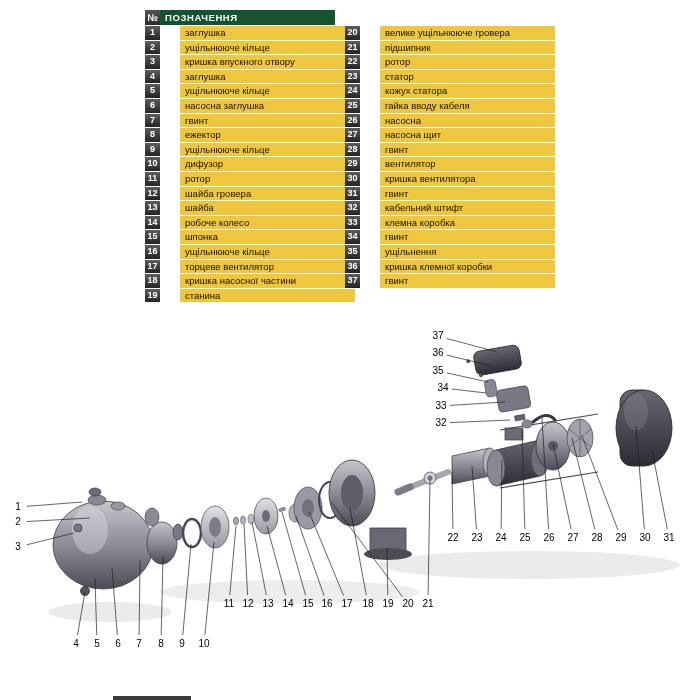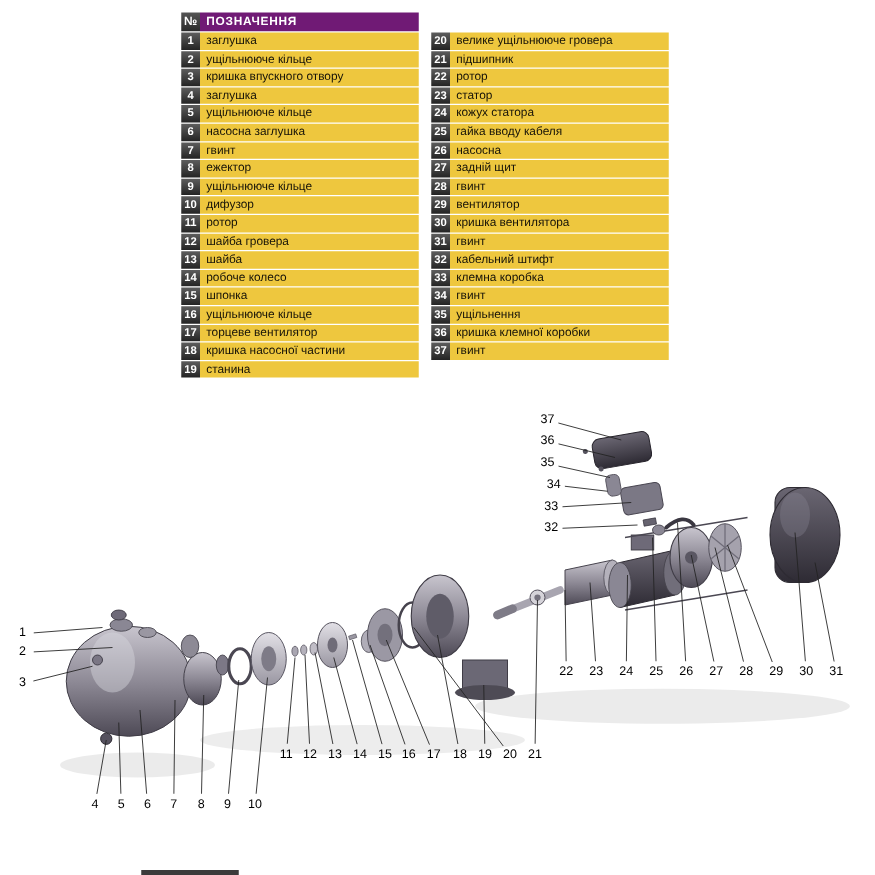--- a/index.html
+++ b/index.html
@@ -13,31 +13,31 @@
   
   .ptable{position:absolute;}
   .ptable.left{left:145px;top:10px;}
   .ptable.right{left:345px;top:26px;}
   .thead{display:flex;height:15px;margin-bottom:1px;}
   .thead .tnum{
     width:15px;background:linear-gradient(#555,#2a2a2a);
     color:#fff;font-size:9.5px;font-weight:bold;text-align:center;line-height:15px;
   }
   .thead .tlab{
-    width:170px;background:#701a75;color:#fff;font-weight:bold;
+    width:170px;background:#14532d;color:#fff;font-weight:bold;
     font-size:9.5px;line-height:15px;padding-left:5px;letter-spacing:.6px;
   }
   .trow{display:flex;height:13.6px;margin-bottom:1px;}
   .trow .tnum{
     width:15px;background:linear-gradient(#5d5d5d,#242424);
     color:#fff;font-size:9px;font-weight:bold;text-align:center;line-height:13.6px;
   }
   .trow .tlab{
     width:170px;background:#eec73e;color:#151208;
-    font-size:9.5px;line-height:13.8px;padding-left:5px;white-space:nowrap;overflow:hidden;
+    font-size:9.5px;line-height:13.8px;padding-left:5px;white-space:nowrap;overflow:hidden;margin-left:20px;
   }
 
   
   .diagram{position:absolute;left:0;top:330px;width:700px;height:370px;}
   .diagram svg{position:absolute;left:0;top:0;}
   .callout{
     position:absolute;transform:translate(-50%,-50%);
     font-size:10px;color:#000;line-height:10px;
   }
   .crop-sliver{position:absolute;left:113px;top:696px;width:78px;height:4px;background:#3b3b3b;}
@@ -157,21 +157,21 @@
         <div class="trow">
           <div class="tnum">25</div>
           <div class="tlab">гайка вводу кабеля</div>
         </div>
         <div class="trow">
           <div class="tnum">26</div>
           <div class="tlab">насосна</div>
         </div>
         <div class="trow">
           <div class="tnum">27</div>
-          <div class="tlab">задній щит</div>
+          <div class="tlab">насосна щит</div>
         </div>
         <div class="trow">
           <div class="tnum">28</div>
           <div class="tlab">гвинт</div>
         </div>
         <div class="trow">
           <div class="tnum">29</div>
           <div class="tlab">вентилятор</div>
         </div>
         <div class="trow">

